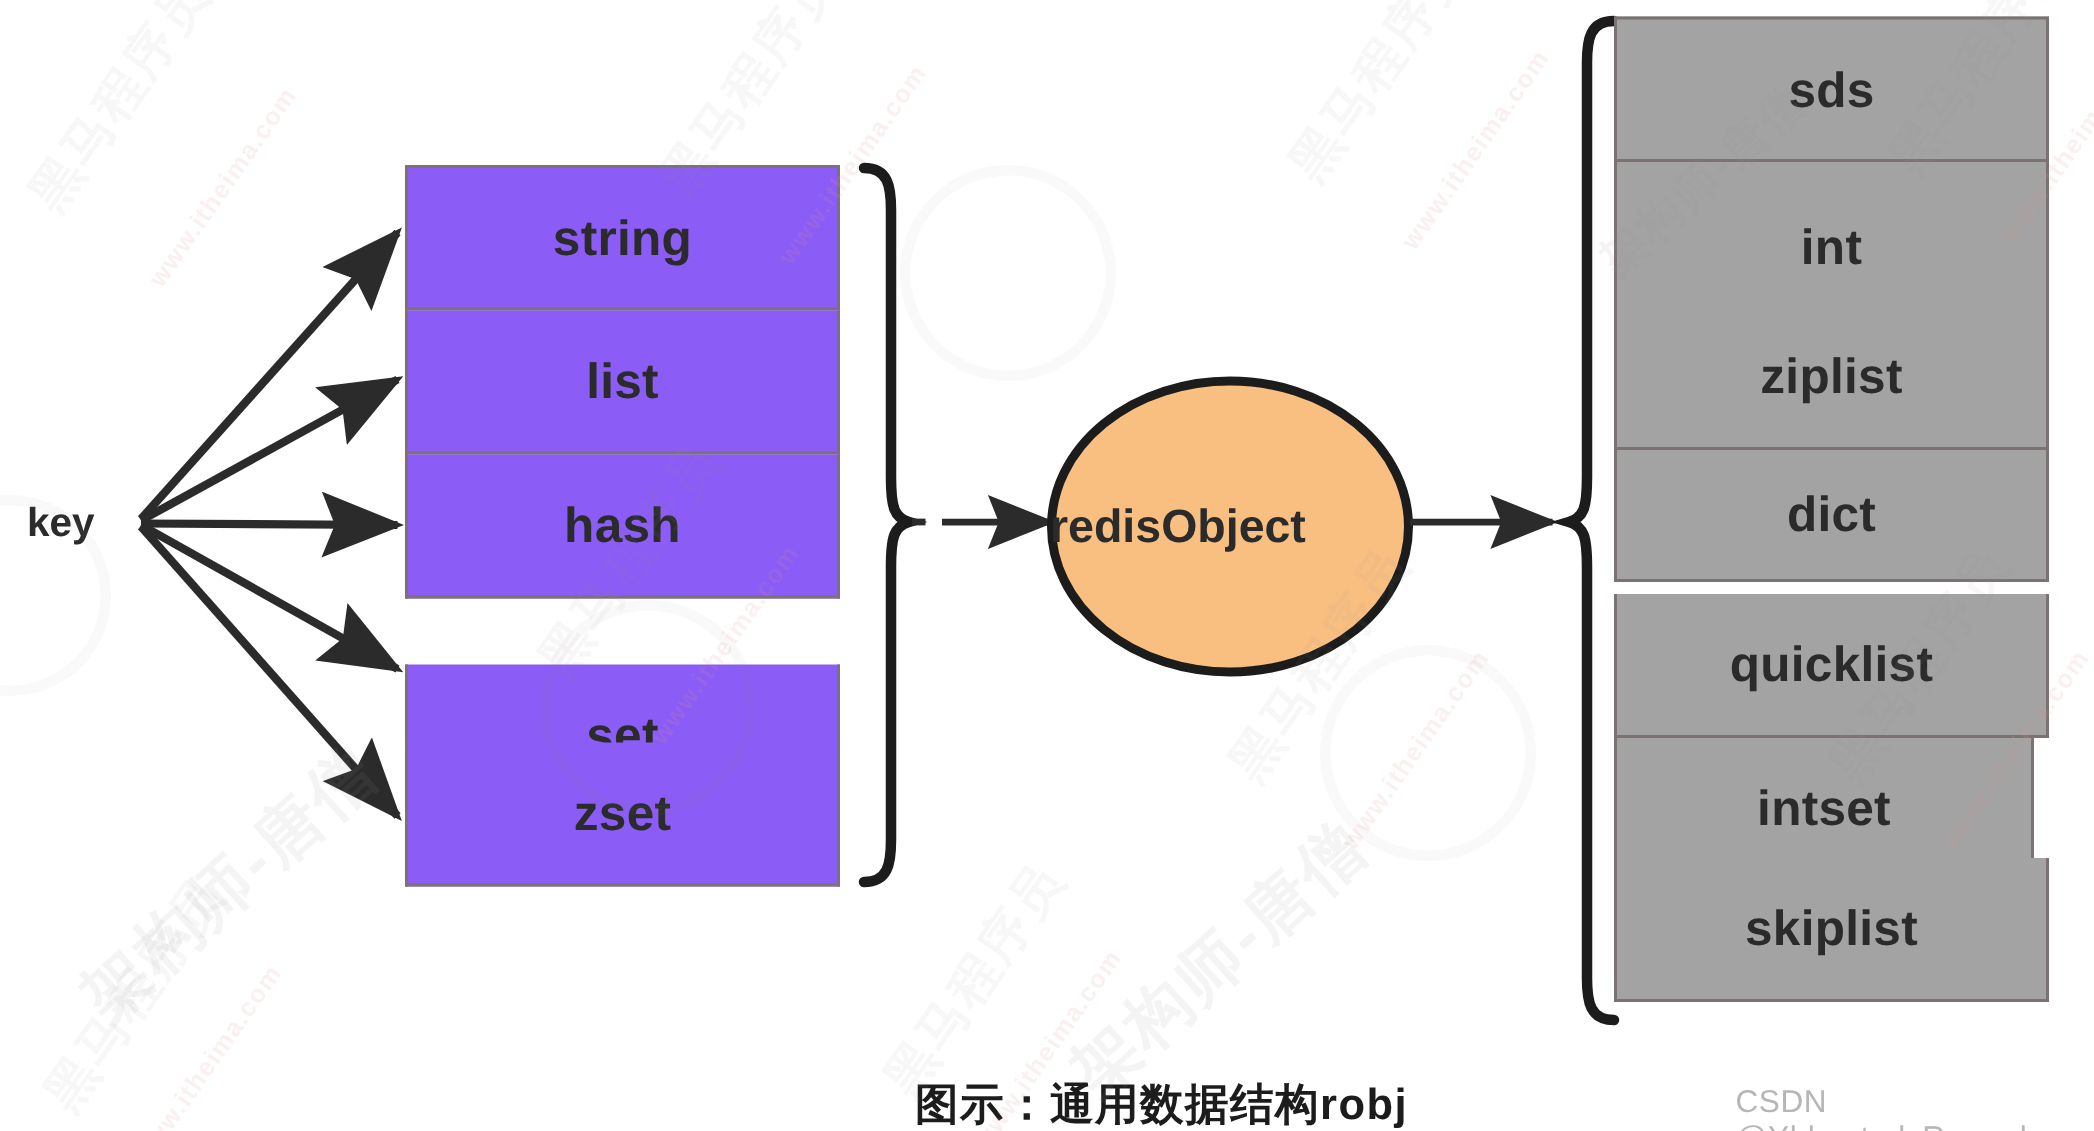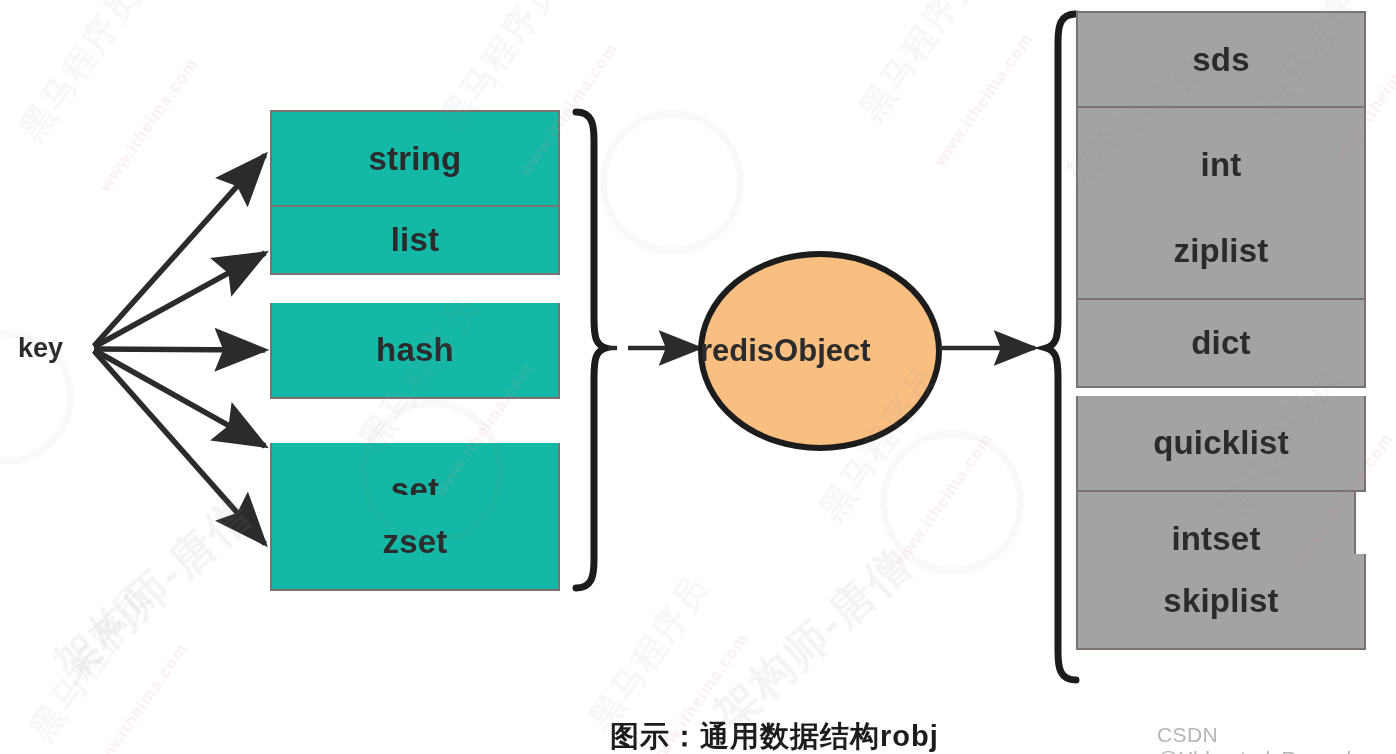--- a/index.html
+++ b/index.html
@@ -71,21 +71,21 @@
     position: absolute;
     box-sizing: border-box;
     display: flex;
     align-items: center;
     justify-content: center;
     font-weight: bold;
     color: #2b2b2b;
     letter-spacing: 0.2px;
   }
   .cell-pink {
-    background: #14b8a6;
+    background: #8b5cf6;
     border: 2px solid #7a7371;
     font-size: 33px;
   }
   .cell-peach {
     background: #a3a3a3;
     border: 2px solid #7a7371;
     font-size: 33px;
   }
   .cell.nt { border-top-width: 0; }
 
@@ -199,35 +199,35 @@
              C 1058,338 1056,345 1046,348
              C 1056,351 1058,358 1058,378
              L 1058,652
              C 1058,668 1060,680 1076,680" fill="none" stroke="#1c1c1c" stroke-width="7" stroke-linecap="round"></path>
   </svg>
 
   <div class="key-label" style="left:18px; top:333px;">key</div>
 
   <div class="col">
     <div class="cell cell-pink" style="left:270px; top:110px;  width:290px; height:97px;">string</div>
-    <div class="cell cell-pink nt" style="left:270px; top:207px; width:290px; height:68px;">list</div>
+    <div class="cell cell-pink nt" style="left:270px; top:207px; width:290px; height:96px;">list</div>
     <div class="cell cell-pink nt" style="left:270px; top:303px; width:290px; height:96px;">hash</div>
     <div class="cell cell-pink nt" style="left:270px; top:399px; width:290px; height:96px;margin-top:44px;">set</div>
     <div class="cell cell-pink nt" style="left:270px; top:495px; width:290px; height:96px;">zset</div>
   </div>
 
   <div class="ellipse-label" style="left:700px; top:333px; width:240px;">redisObject</div>
 
   <div class="col">
     <div class="cell cell-peach" style="left:1076px; top:11px;  width:290px; height:97px;">sds</div>
     <div class="cell cell-peach nt" style="left:1076px; top:108px; width:290px; height:116px;">int</div>
     <div class="cell cell-peach nt" style="left:1076px; top:204px; width:290px; height:96px;">ziplist</div>
     <div class="cell cell-peach nt" style="left:1076px; top:300px; width:290px; height:88px;">dict</div>
     <div class="cell cell-peach nt" style="left:1076px; top:396px; width:290px; height:96px;">quicklist</div>
     <div class="cell cell-peach nt" style="left:1076px; top:492px; width:280px; height:96px;">intset</div>
-    <div class="cell cell-peach nt" style="left:1076px; top:554px; width:290px; height:96px;">skiplist</div>
+    <div class="cell cell-peach nt" style="left:1076px; top:572px; width:290px; height:96px;">skiplist</div>
   </div>
 
   <div class="caption" style="left:610px; top:717px;">图示：通用数据结构robj</div>
 
   <div class="credit" style="left:1157px; top:723px;">CSDN @Ybb_studyRecord</div>
 
 </div>
 
 </body></html>

